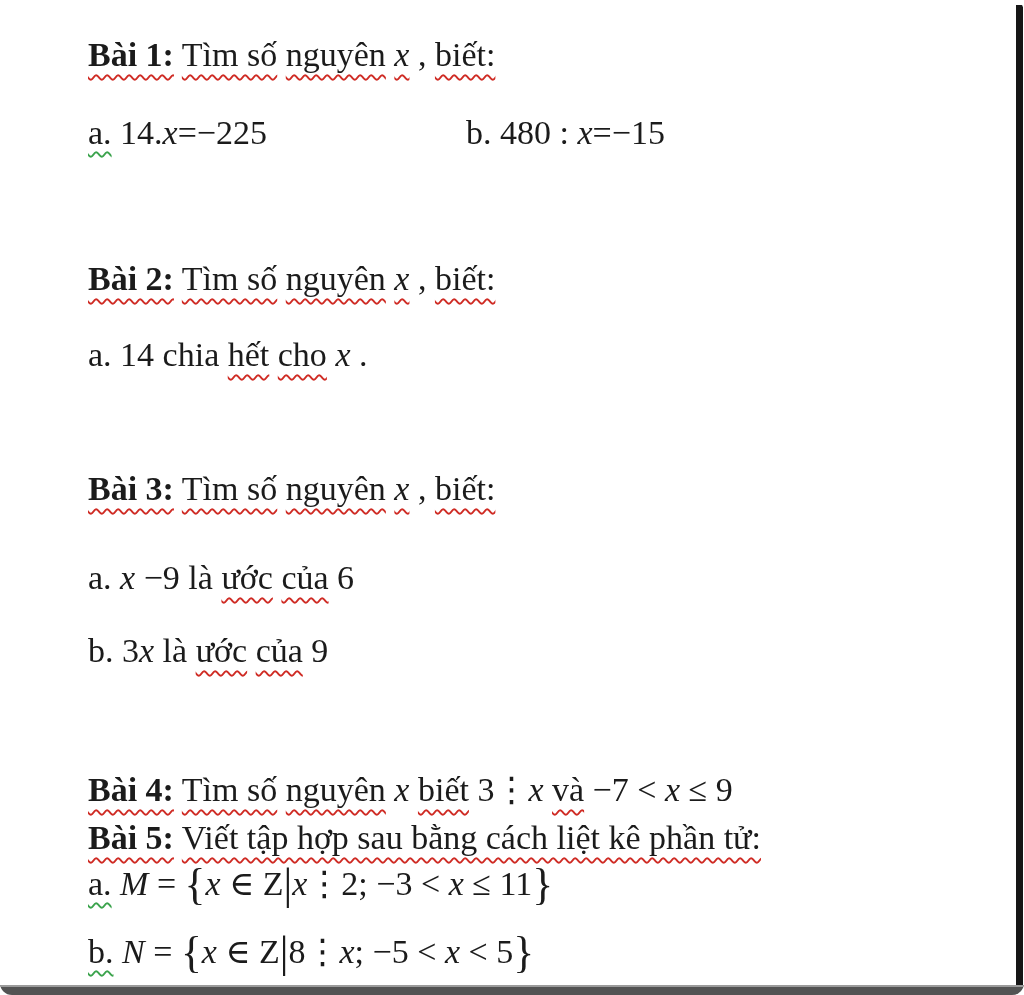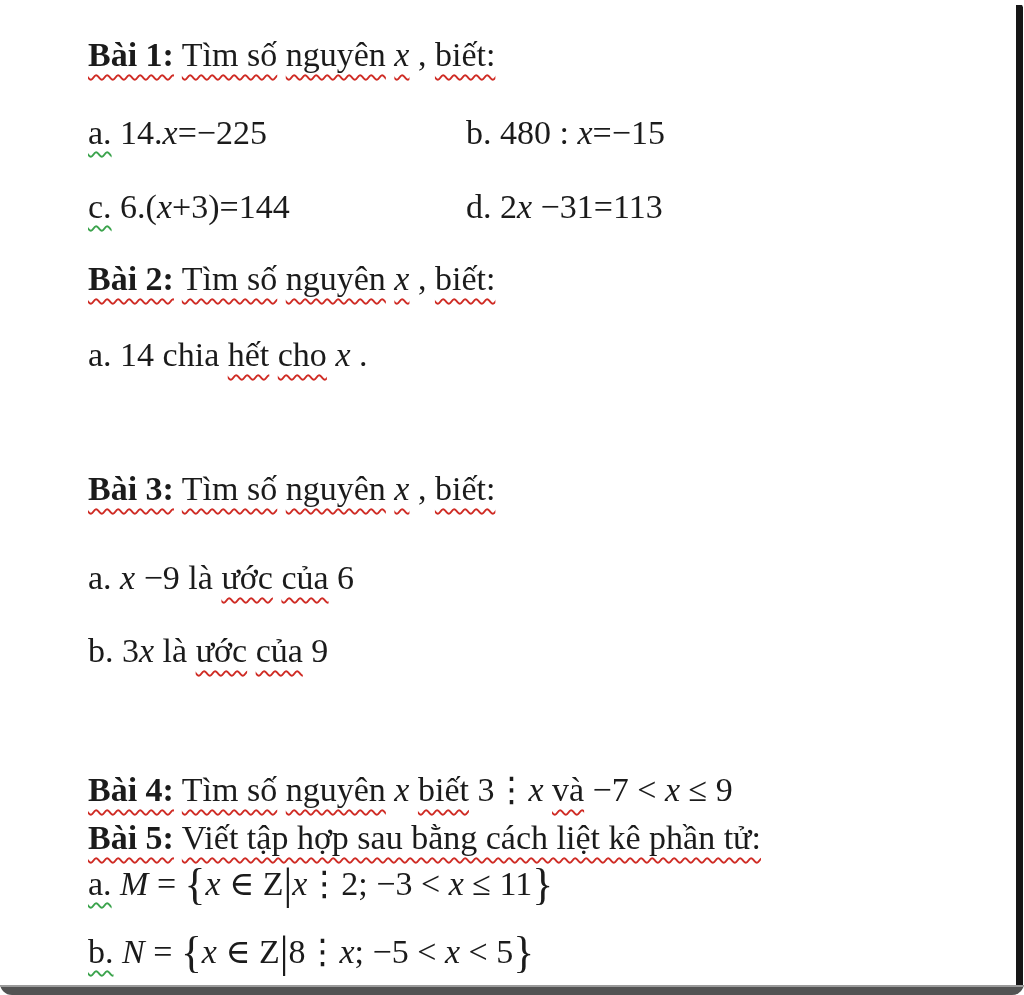--- a/index.html
+++ b/index.html
@@ -42,24 +42,20 @@
 
 <div class="page">
 
   <div class="line" style="top:34px"><span class="b rw">Bài 1:</span><span> </span><span class="rw">Tìm số</span><span> </span><span class="rw">nguyên</span><span> </span><span class="i rw">x</span><span> , </span><span class="rw">biết:</span></div>
 
   <div class="line" style="top:112px">
     <span class="cell-a"><span class="gw">a.</span><span> 14.</span><span class="i">x</span><span>=−225</span></span>
     <span class="cell-b"><span>b.</span><span> 480 : </span><span class="i">x</span><span>=−15</span></span>
   </div>
 
-  <div class="line" style="top:186px">
-    <span class="cell-a"><span class="gw">c.</span><span> 6.(</span><span class="i">x</span><span>+3)=144</span></span>
-    <span class="cell-b"><span>d.</span><span> 2</span><span class="i">x</span><span> −31=113</span></span>
-  </div>
 
   <div class="line" style="top:258px"><span class="b rw">Bài 2:</span><span> </span><span class="rw">Tìm số</span><span> </span><span class="rw">nguyên</span><span> </span><span class="i rw">x</span><span> , </span><span class="rw">biết:</span></div>
   <div class="line" style="top:334px"><span>a.</span><span> 14 chia </span><span class="rw">hết</span><span> </span><span class="rw">cho</span><span> </span><span class="i">x</span><span> .</span></div>
 
   <div class="line" style="top:468px"><span class="b rw">Bài 3:</span><span> </span><span class="rw">Tìm số</span><span> </span><span class="rw">nguyên</span><span> </span><span class="i rw">x</span><span> , </span><span class="rw">biết:</span></div>
   <div class="line" style="top:557px"><span>a.</span><span> </span><span class="i">x</span><span> −9 là </span><span class="rw">ước</span><span> </span><span class="rw">của</span><span> 6</span></div>
   <div class="line" style="top:630px"><span>b.</span><span> 3</span><span class="i">x</span><span> là </span><span class="rw">ước</span><span> </span><span class="rw">của</span><span> 9</span></div>
 
   <div class="line" style="top:769px"><span class="b rw">Bài 4:</span><span> </span><span class="rw">Tìm số</span><span> </span><span class="rw">nguyên</span><span> </span><span class="i">x</span><span> </span><span class="rw">biết</span><span> 3⋮</span><span class="i">x</span><span> </span><span class="rw">và</span><span> −7 &lt; </span><span class="i">x</span><span> ≤ 9</span></div>
   <div class="line" style="top:817px"><span class="b rw">Bài 5:</span><span> </span><span class="rw">Viết tập hợp sau bằng cách liệt kê phần tử:</span></div>

